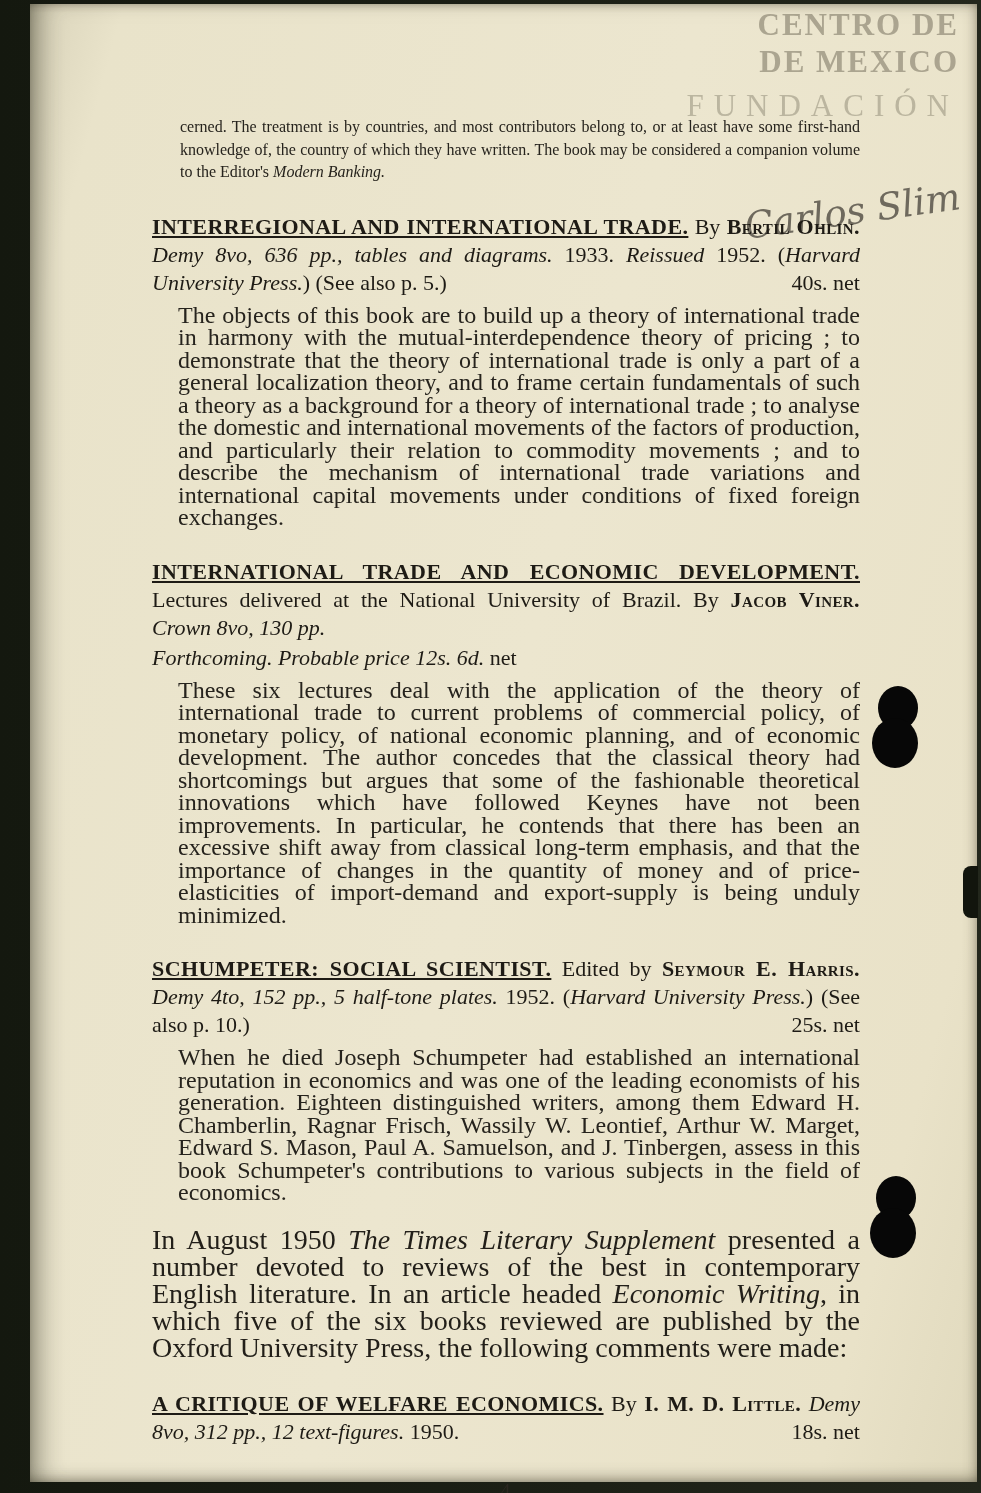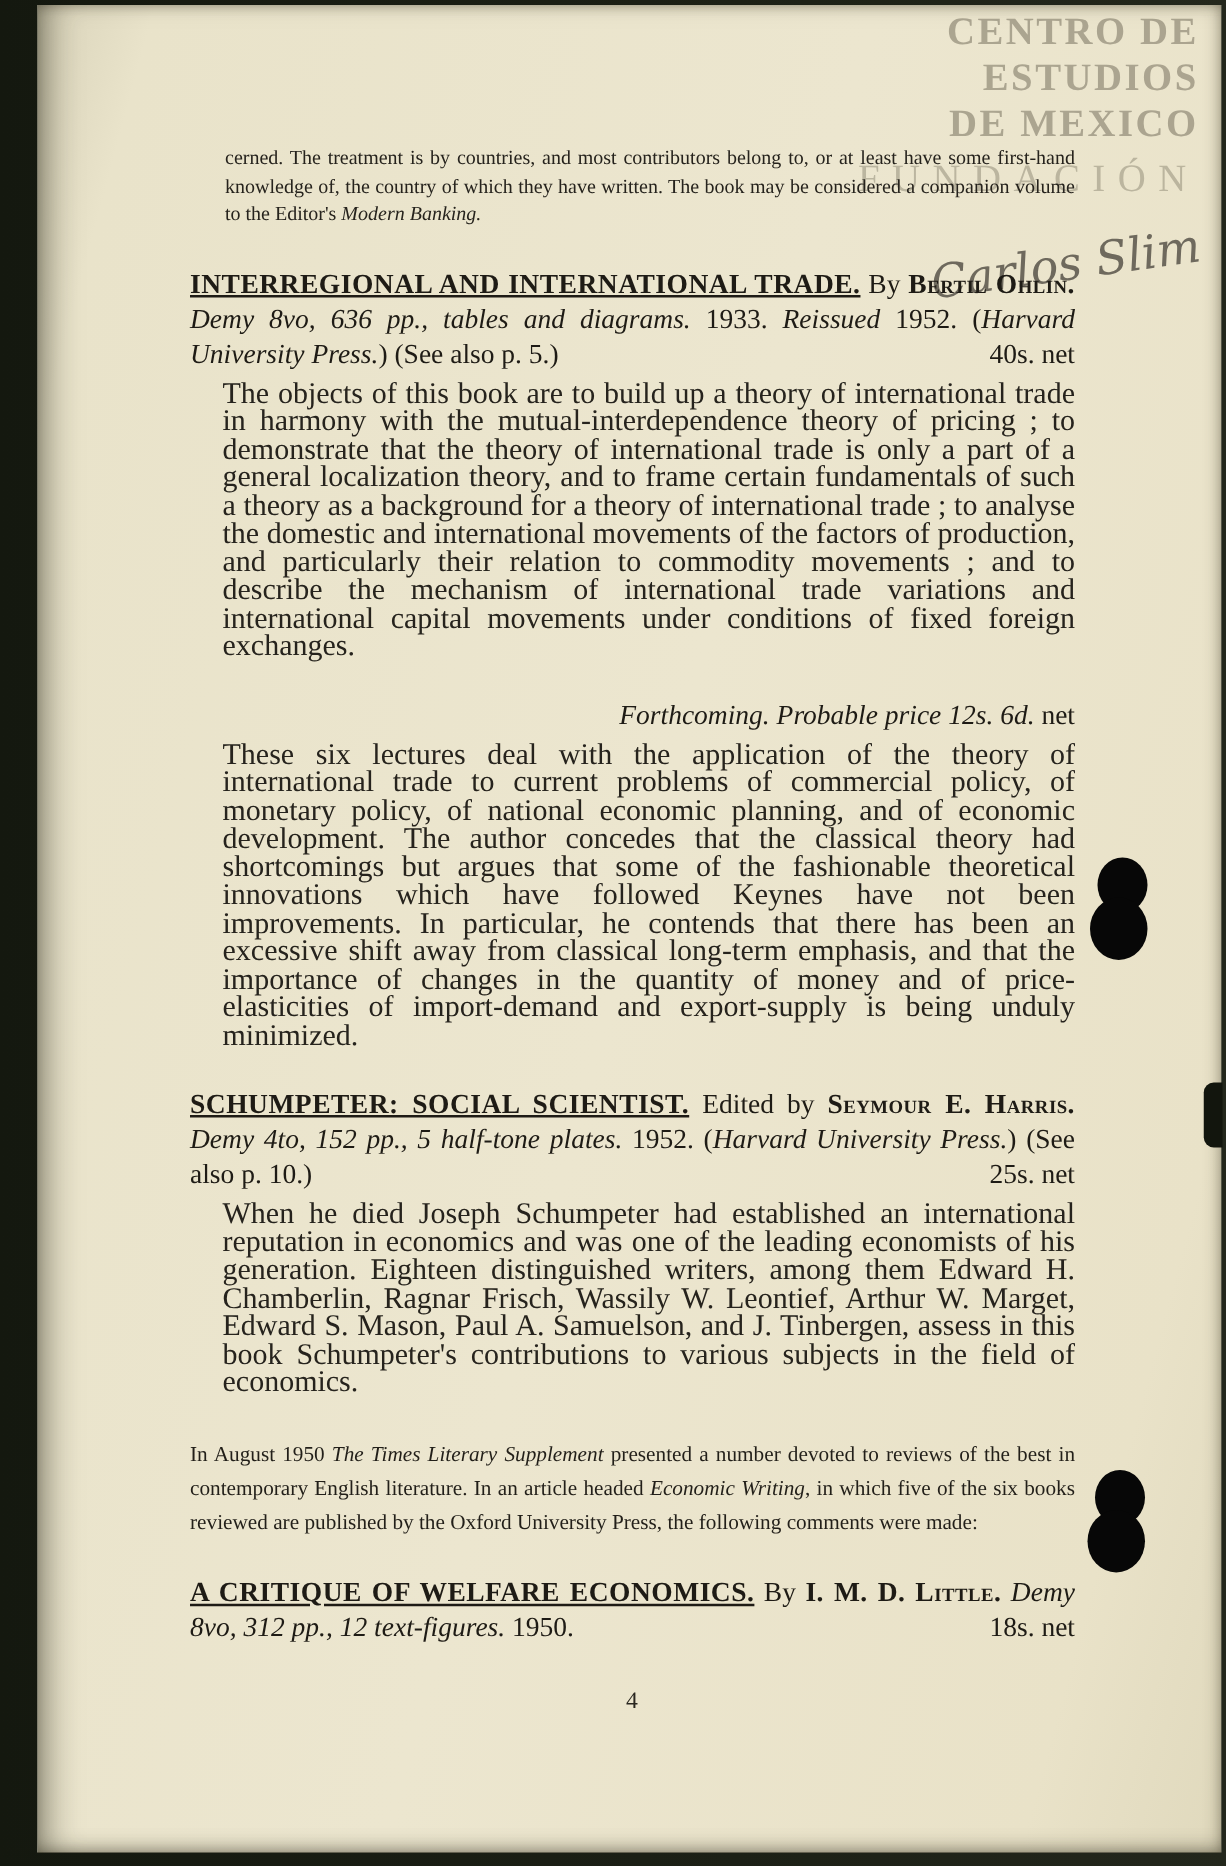--- a/index.html
+++ b/index.html
@@ -68,33 +68,33 @@
     position:relative;
     font-size:22px; line-height:28px;
     font-weight:normal;
     color:#1e1b15;
   }
   .entry-price {
     position:absolute; right:0; bottom:0;
     font-weight:normal;
   }
   .price-line {
-    text-align:right;
+    text-align:left;
     font-size:22px; line-height:28px;
     margin-top:2px;
     color:#1e1b15;
   }
   .entry-body {
     margin-top:7px; margin-left:26px;
     font-size:24px; line-height:22.5px;
   }
 
   .tls-paragraph {
-    margin-top:32px;
-    font-size:17px; line-height:27px;
+    margin-top:22px;
+    font-size:28px; line-height:27px;
     color:#221f19;
   }
 
   .page-number {
     margin-top:34px;
     text-align:center;
     font-size:19px;
     letter-spacing:1px;
     color:#2a2720;
   }
@@ -119,39 +119,41 @@
   }
 </style>
 </head>
 <body>
 
 <div class="scan">
   <div class="page">
 
     <div class="stamp">
       <div class="stamp-line">CENTRO DE</div>
-      <div class="stamp-line">ESTUDIOS</div>
       <div class="stamp-line">DE MEXICO</div>
       <div class="stamp-line fund">FUNDACIÓN</div>
     </div>
     <div class="signature">Carlos Slim</div>
 
     <div class="text-block">
 
       <p class="intro"><span class="seg-plain">cerned.  The treatment is by countries, and most contributors belong to, or at least have some first-hand knowledge of, the country of which they have written.  The book may be considered a companion volume to the Editor's </span><span class="seg-italic">Modern Banking.</span></p>
 
       <section class="entry">
         <h2 class="entry-heading">
           <span class="entry-price">40s. net</span>
           <span><span class="seg-caps">INTERREGIONAL AND INTERNATIONAL TRADE.</span><span class="seg-plain"> By </span><span class="seg-smallcaps">Bertil Ohlin.</span><span class="seg-plain"> </span><span class="seg-italic">Demy 8vo, 636 pp., tables and diagrams.</span><span class="seg-plain"> 1933. </span><span class="seg-italic">Reissued </span><span class="seg-plain">1952.  (</span><span class="seg-italic">Harvard University Press.</span><span class="seg-plain">)  (See also p. 5.)</span></span>
         </h2>
         <p class="entry-body">The objects of this book are to build up a theory of international trade in harmony with the mutual-interdependence theory of pricing ; to demonstrate that the theory of international trade is only a part of a general localization theory, and to frame certain fundamentals of such a theory as a background for a theory of international trade ; to analyse the domestic and international movements of the factors of production, and particularly their relation to commodity movements ; and to describe the mechanism of international trade variations and international capital movements under conditions of fixed foreign exchanges.</p>
       </section>
 
       <section class="entry">
+        <h2 class="entry-heading">
+          <span><span class="seg-caps">INTERNATIONAL TRADE AND ECONOMIC DEVELOPMENT.</span><span class="seg-plain">  Lectures delivered at the National University of Brazil. By </span><span class="seg-smallcaps">Jacob Viner.</span><span class="seg-plain">  </span><span class="seg-italic">Crown 8vo, 130 pp.</span></span>
+        </h2>
         <div class="price-line"><span class="seg-italic">Forthcoming.  Probable price 12s. 6d. </span><span class="seg-plain">net</span></div>
         <p class="entry-body">These six lectures deal with the application of the theory of international trade to current problems of commercial policy, of monetary policy, of national economic planning, and of economic development.  The author concedes that the classical theory had shortcomings but argues that some of the fashionable theoretical innovations which have followed Keynes have not been improvements.  In particular, he contends that there has been an excessive shift away from classical long-term emphasis, and that the importance of changes in the quantity of money and of price-elasticities of import-demand and export-supply is being unduly minimized.</p>
       </section>
 
       <section class="entry">
         <h2 class="entry-heading">
           <span class="entry-price">25s. net</span>
           <span><span class="seg-caps">SCHUMPETER: SOCIAL SCIENTIST.</span><span class="seg-plain">  Edited by </span><span class="seg-smallcaps">Seymour E. Harris.</span><span class="seg-plain">  </span><span class="seg-italic">Demy 4to, 152 pp., 5 half-tone plates.</span><span class="seg-plain">  1952.  (</span><span class="seg-italic">Harvard University Press.</span><span class="seg-plain">)   (See also p. 10.)</span></span>
         </h2>
         <p class="entry-body">When he died Joseph Schumpeter had established an international reputation in economics and was one of the leading economists of his generation.  Eighteen distinguished writers, among them Edward H. Chamberlin, Ragnar Frisch, Wassily W. Leontief, Arthur W. Marget, Edward S. Mason, Paul A. Samuelson, and J. Tinbergen, assess in this book Schumpeter's contributions to various subjects in the field of economics.</p>

